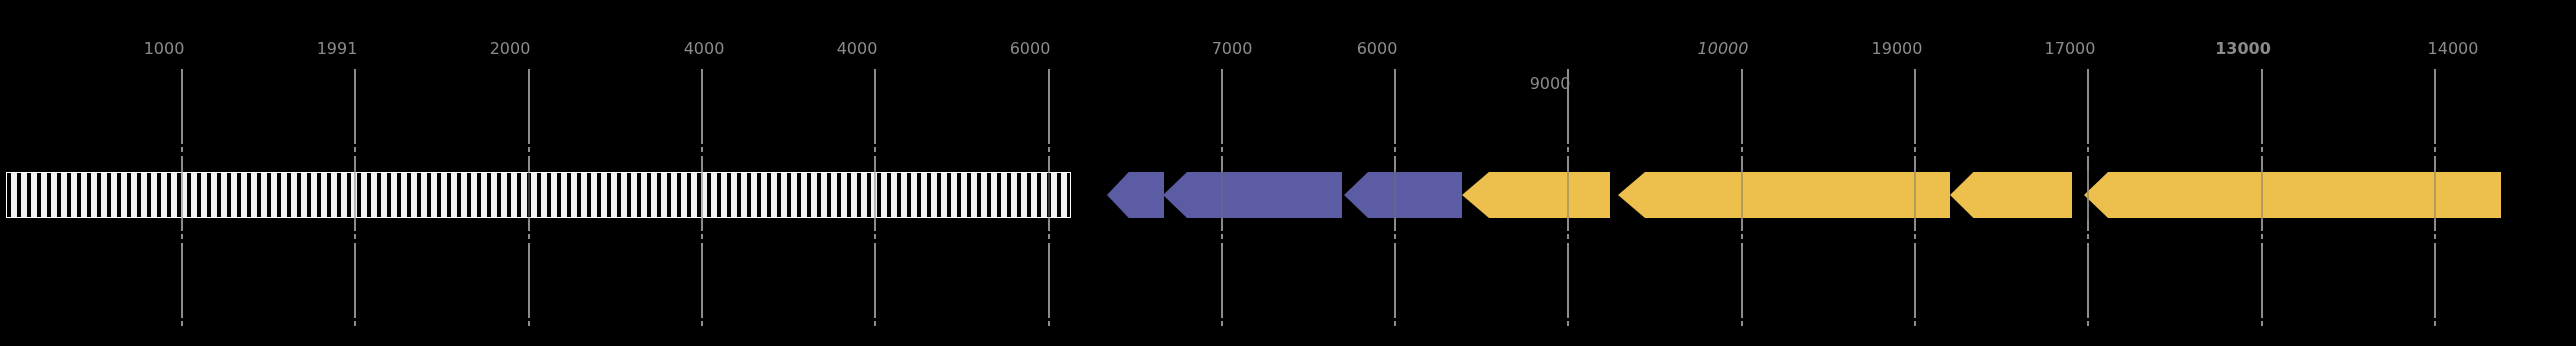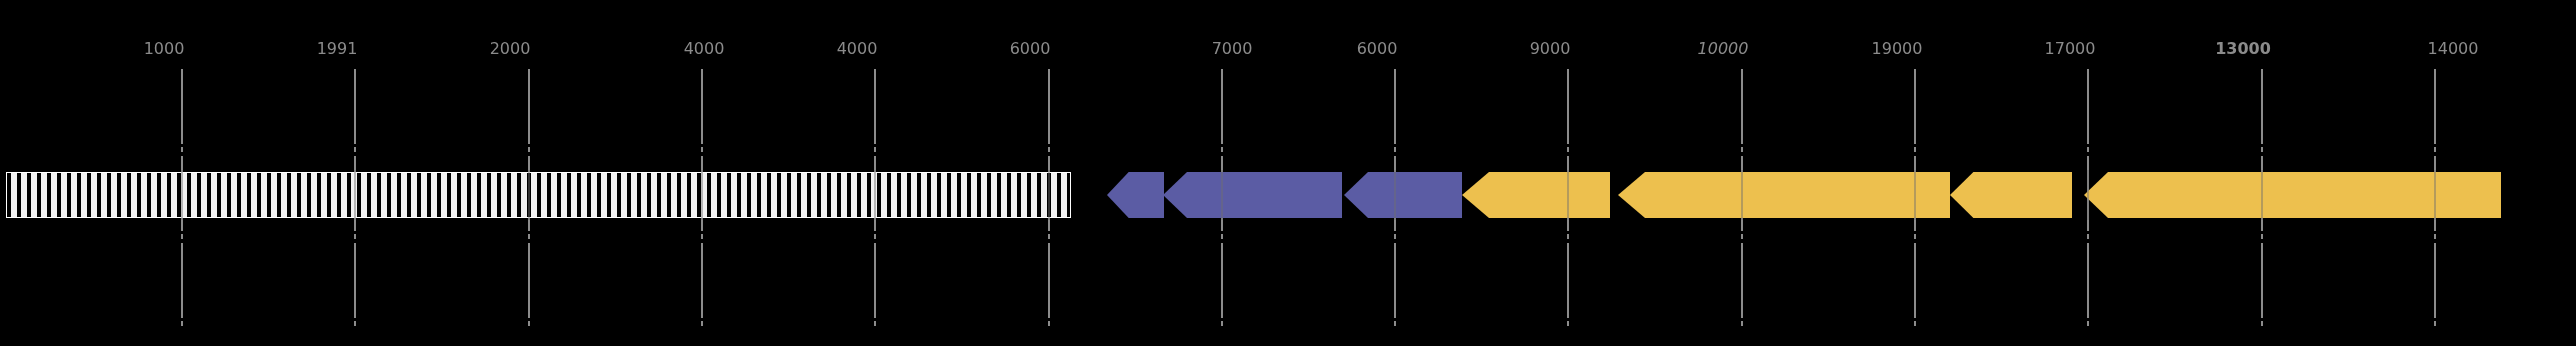--- a/index.html
+++ b/index.html
@@ -65,21 +65,21 @@
       <span class="tick-label" style="left: 704px;">4000</span>
       <div class="gridline" style="left: 874px;"></div>
       <span class="tick-label" style="left: 857px;">4000</span>
       <div class="gridline" style="left: 1048px;"></div>
       <span class="tick-label" style="left: 1030px;">6000</span>
       <div class="gridline" style="left: 1221px;"></div>
       <span class="tick-label" style="left: 1204px; margin-left: 28px;">7000</span>
       <div class="gridline" style="left: 1394px;"></div>
       <span class="tick-label" style="left: 1377px;">6000</span>
       <div class="gridline" style="left: 1567px;"></div>
-      <span class="tick-label" style="left: 1550px;">9000</span>
+      <span class="tick-label" style="left: 1550px; margin-top: 35px;">9000</span>
       <div class="gridline" style="left: 1741px;"></div>
       <span class="tick-label" style="left: 1723px; font-style: italic;">10000</span>
       <div class="gridline" style="left: 1914px;"></div>
       <span class="tick-label" style="left: 1897px;">19000</span>
       <div class="gridline" style="left: 2087px;"></div>
       <span class="tick-label" style="left: 2070px;">17000</span>
       <div class="gridline" style="left: 2261px;"></div>
       <span class="tick-label" style="left: 2243px; font-weight: bold;">13000</span>
       <div class="gridline" style="left: 2434px;"></div>
       <span class="tick-label" style="left: 2417px; margin-left: 36px;">14000</span>

